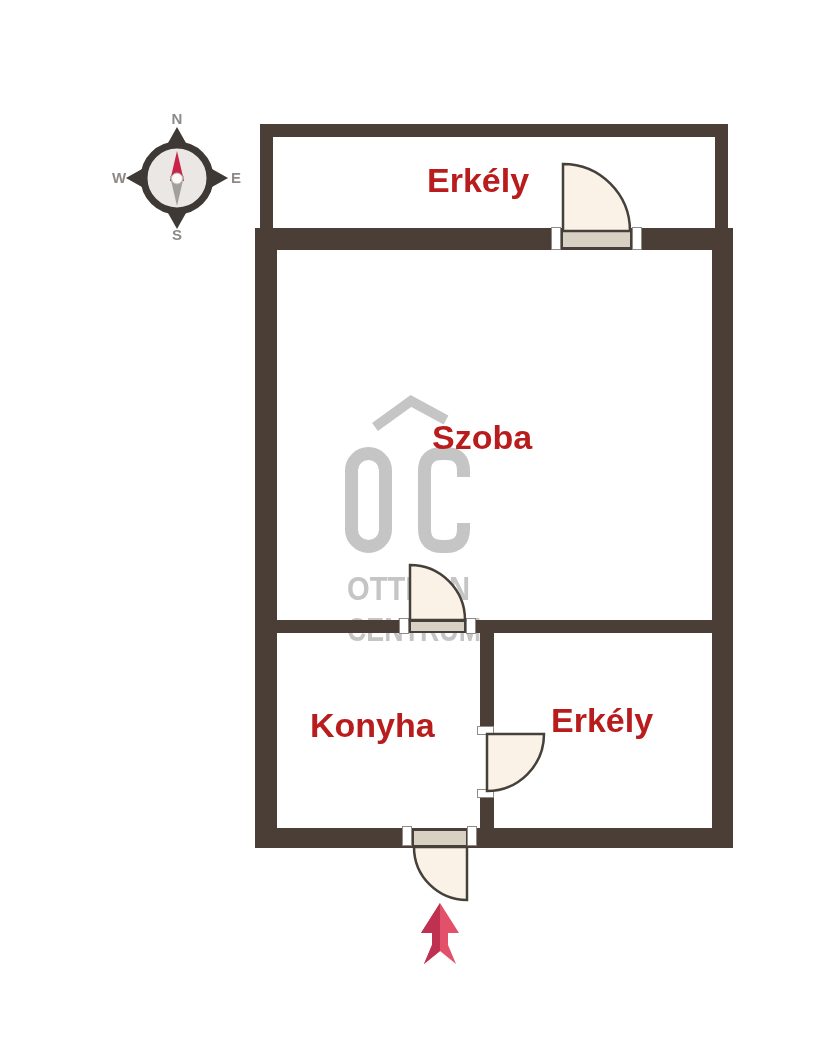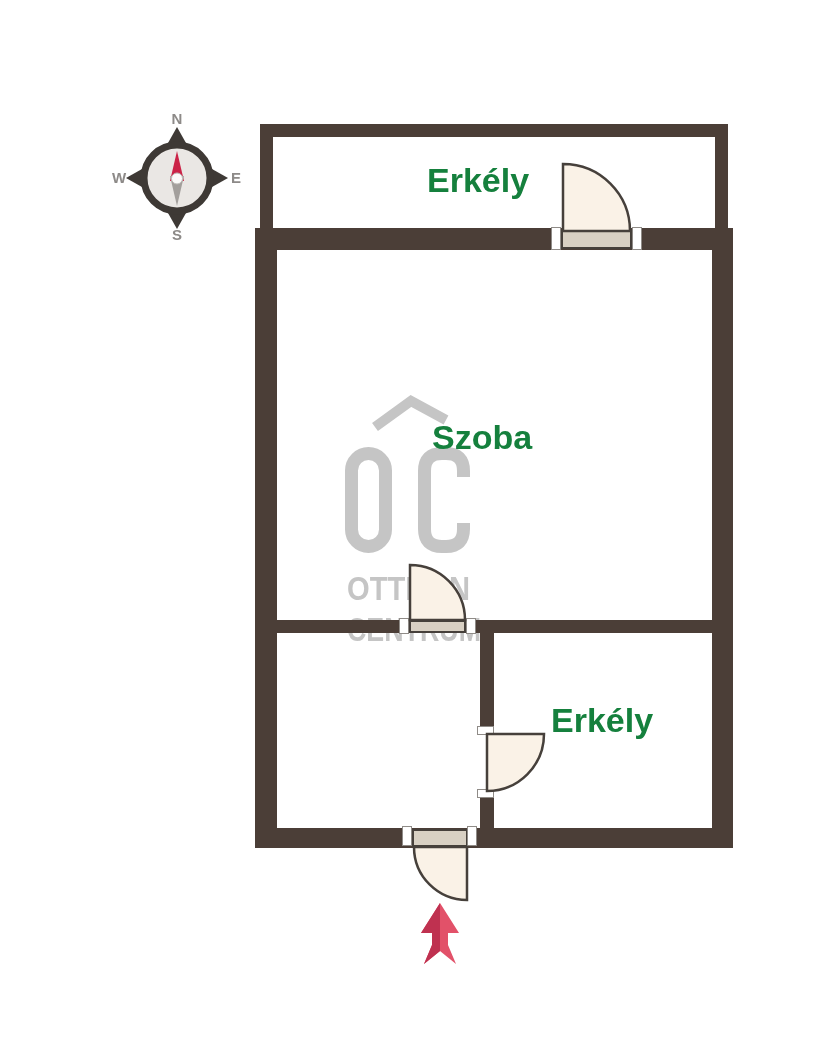--- a/index.html
+++ b/index.html
@@ -10,21 +10,21 @@
     overflow:hidden;
     font-family:"Liberation Sans", sans-serif;
   }
   .wall{position:absolute;background:#4b3e37;}
   .threshold{position:absolute;background:#d8d0c3;border:2px solid #46403b;box-sizing:border-box;}
   .jamb{position:absolute;background:#ffffff;border:1.5px solid #8f8b87;box-sizing:border-box;}
   .room-label{
     position:absolute;
     font-weight:bold;
     font-size:34px;
-    color:#15803d;
+    color:#b91c1c;
     white-space:nowrap;
     letter-spacing:0px;
     line-height:1;
   }
   svg{position:absolute;display:block;}
   .door-svg{left:0;top:0;}
 </style>
 </head>
 <body>
 
@@ -67,20 +67,21 @@
 
   <svg class="door-svg" width="820" height="1040" viewBox="0 0 820 1040">
     <path d="M563,231 L563,164 A67,67 0 0 1 630,231 Z" fill="#faf2e7" stroke="#46403b" stroke-width="2.5"></path>
     <path d="M410,620 L410,565 A55,55 0 0 1 465,620 Z" fill="#faf2e7" stroke="#46403b" stroke-width="2.5"></path>
     <path d="M487,734 L544,734 A57,57 0 0 1 487,791 Z" fill="#faf2e7" stroke="#46403b" stroke-width="2.5"></path>
     <path d="M467,847 L467,900 A53,53 0 0 1 414,847 Z" fill="#faf2e7" stroke="#46403b" stroke-width="2.5"></path>
   </svg>
 
   <div class="room-label" style="left:427px;top:163px;">Erkély</div>
   <div class="room-label" style="left:432px;top:420px;">Szoba</div>
+  <div class="room-label" style="left:310px;top:708px;">Konyha</div>
   <div class="room-label" style="left:551px;top:703px;">Erkély</div>
 
   <svg style="left:105px;top:100px;" width="146" height="152" viewBox="105 100 146 152">
     <polygon points="177,127 186,143 177,152 168,143" fill="#3e3935"></polygon>
     <polygon points="177,229 186,213 177,204 168,213" fill="#3e3935"></polygon>
     <polygon points="228,178 212,187 203,178 212,169" fill="#3e3935"></polygon>
     <polygon points="126,178 142,187 151,178 142,169" fill="#3e3935"></polygon>
     <circle cx="177" cy="178" r="33" fill="#eae7e4" stroke="#3e3935" stroke-width="7"></circle>
     <polygon points="177,151 184,181 170,181" fill="#cb2347"></polygon>
     <polygon points="177,206 184,176 170,176" fill="#a39f9c"></polygon>

